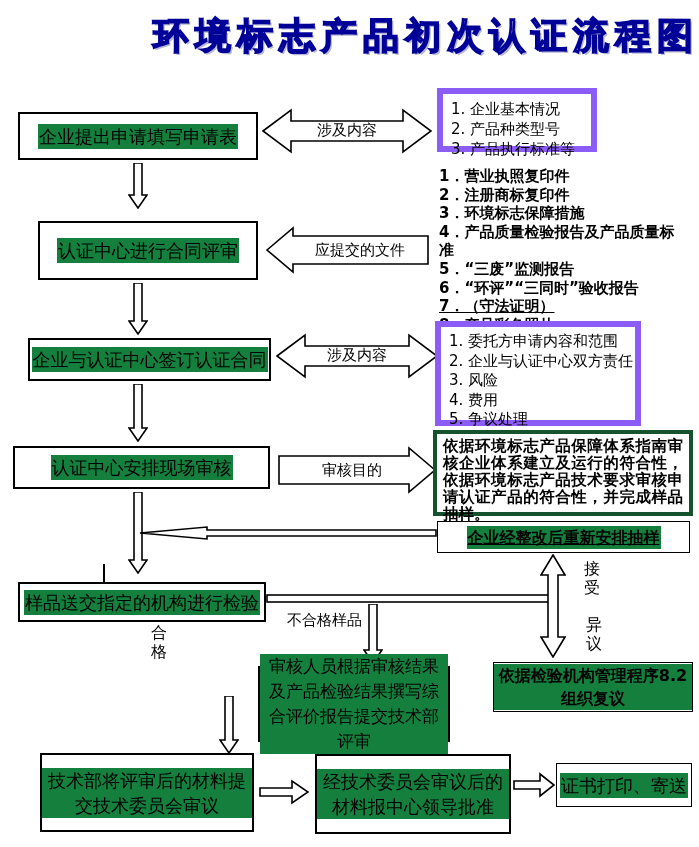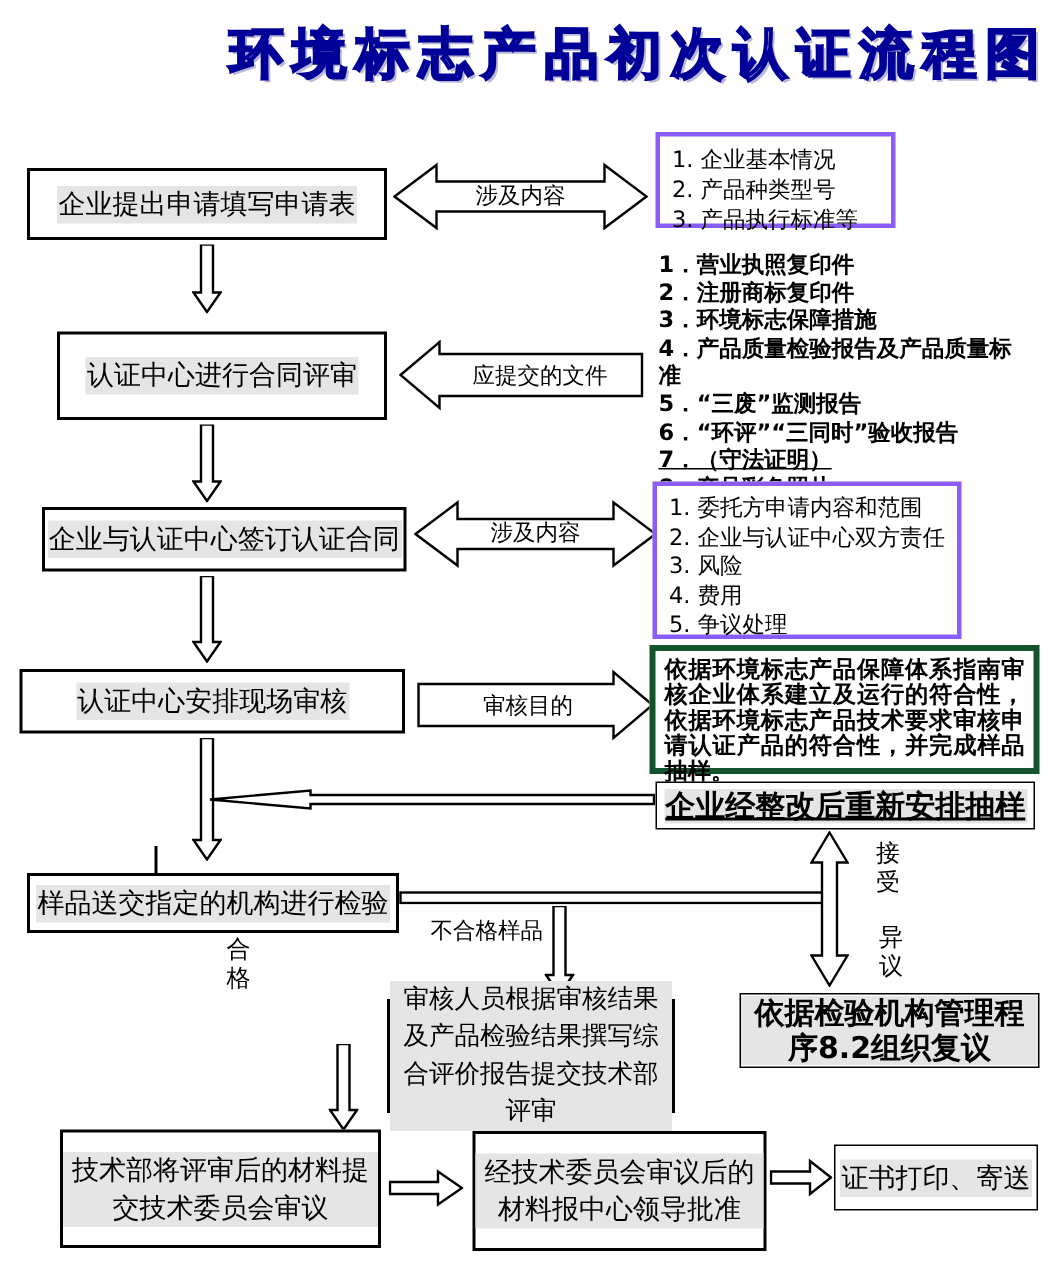--- a/index.html
+++ b/index.html
@@ -19,31 +19,31 @@
     text-shadow:2px 2px 0 #b9b9d6;
     white-space:nowrap;
   }
 
   
   .fbox {
     border:2px solid #000; background:#fff;
     display:flex; align-items:center; justify-content:center;
     text-align:center; color:#000;
   }
-  .fbox .hl { background:#e5e5e5; box-decoration-break:clone; -webkit-box-decoration-break:clone; padding:0 1px;text-align:center; }
+  .fbox .hl { background:#15803d; box-decoration-break:clone; -webkit-box-decoration-break:clone; padding:0 1px;text-align:center; }
   .thin { border-width:1px; }
   .f18 { font-size:18px; line-height:25px; }
   .f17 { font-size:17px; line-height:25px; }
-  .f16 { font-size:20px; line-height:23px; }
+  .f16 { font-size:16px; line-height:23px; }
   .bold { font-weight:bold; }
   .ul .hl { text-decoration:underline; }
 
   
   .listbox {
-    border:3px solid #8b5cf6; background:#fff; color:#000;
+    border:6px solid #8b5cf6; background:#fff; color:#000;
     padding:5px 8px;
   }
   .listbox .li { white-space:nowrap; }
   #docs-box { border-width:2px; font-weight:bold; font-size:15px; line-height:18.6px; padding:5px 6px; }
   #docs-box .li:nth-child(7) { text-decoration:underline; }
   #apply-box { font-size:15px; line-height:20px; }
   #contract-box { font-size:15px; line-height:19.5px; }
   #purpose-box {
     border:4px solid #14532d; background:#fff; color:#000;
     font-weight:bold; font-size:15.5px; line-height:17px;

